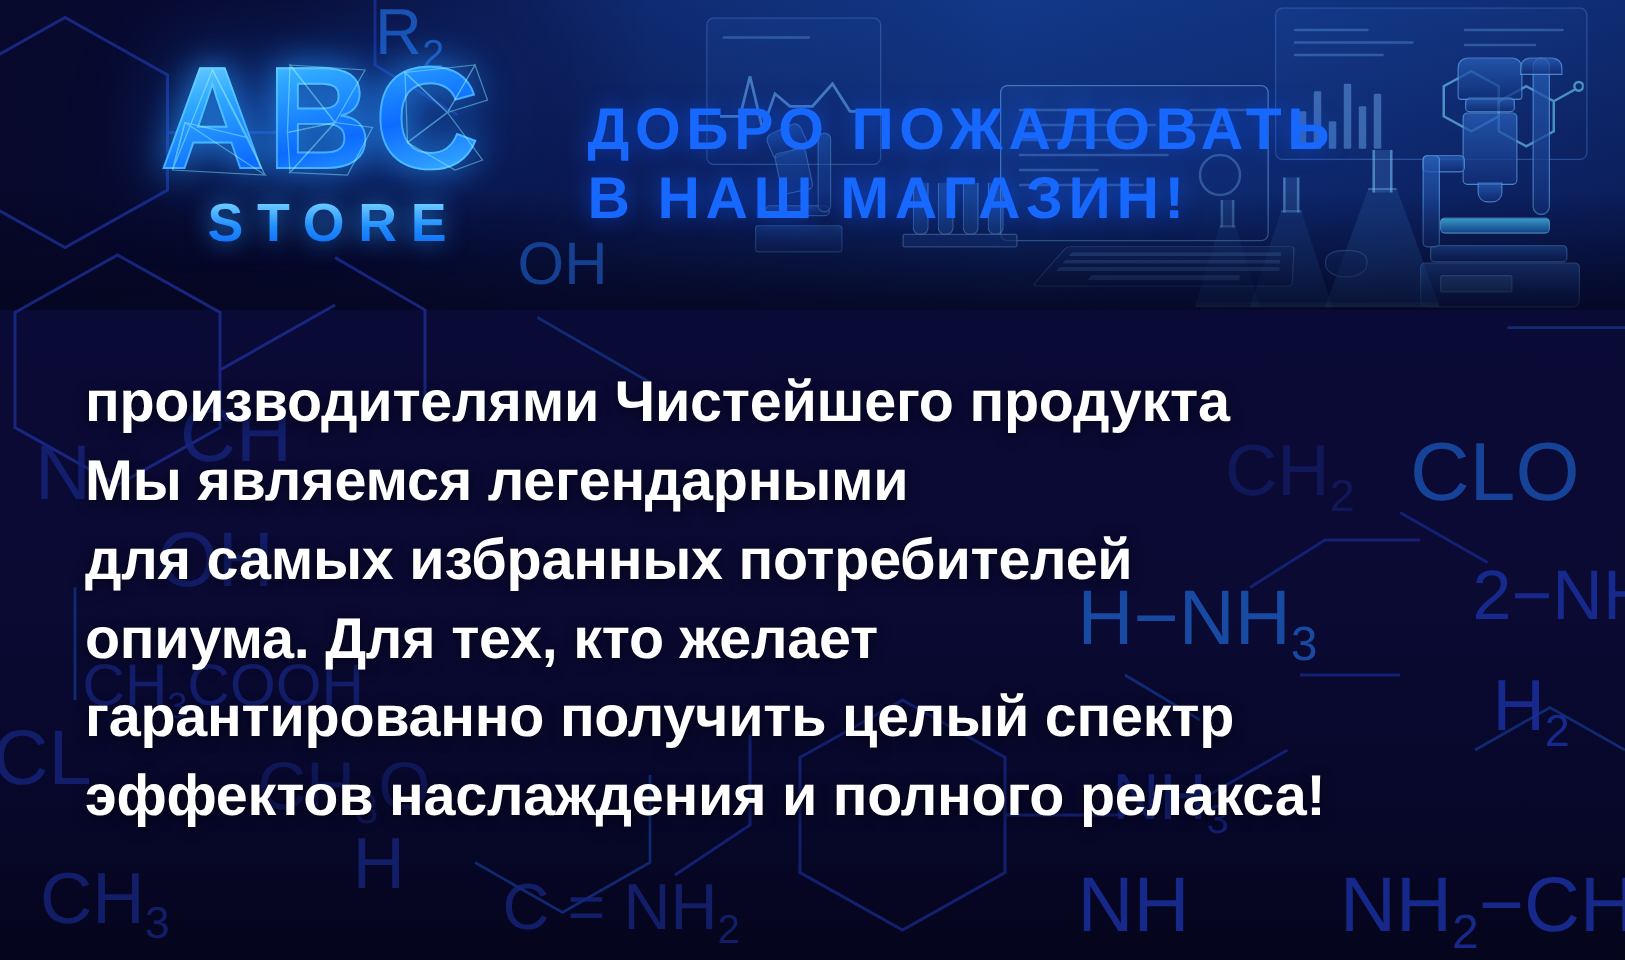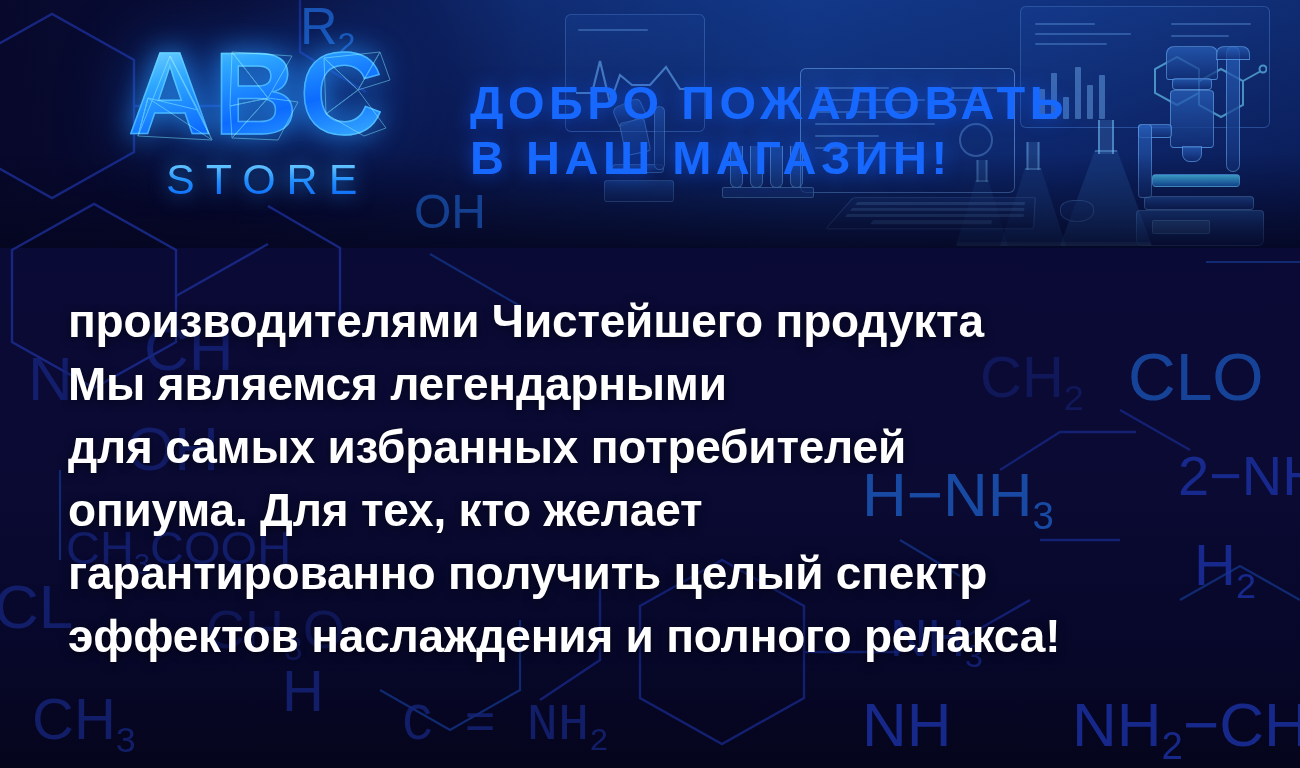--- a/index.html
+++ b/index.html
@@ -106,21 +106,21 @@
     font-size:116px; font-weight:bold; letter-spacing:2px; line-height:1;
     background:linear-gradient(165deg,#8fe3ff 0%,#2fa8ff 28%,#0c6bff 58%,#2c9bff 78%,#63d5ff 100%);
     -webkit-background-clip:text; background-clip:text; color:transparent;
     -webkit-text-stroke:1.5px rgba(110,220,255,.55);
     filter:drop-shadow(0 0 14px rgba(40,150,255,.85)) drop-shadow(0 0 34px rgba(20,110,255,.55));
     position:relative;
   }
   .facets{ position:absolute; left:0; top:0; width:300px; height:120px; mix-blend-mode:screen; opacity:.55; pointer-events:none;}
   .logo-store{
     margin-top:6px; margin-left:38px;
-    font-size:43px; font-weight:normal; letter-spacing:11px; line-height:1;
+    font-size:43px; font-weight:bold; letter-spacing:11px; line-height:1;
     background:linear-gradient(180deg,#7fdcff 0%,#1f8dff 55%,#0a63f5 100%);
     -webkit-background-clip:text; background-clip:text; color:transparent;
     filter:drop-shadow(0 0 10px rgba(40,150,255,.8));
   }
 
   
   .headline{
     position:absolute; left:470px; top:76px;
     color:#1668ff;
     font-size:47px; font-weight:bold; letter-spacing:4.5px; line-height:1.16;
@@ -293,21 +293,21 @@
     </div>
     <div class="chem" style="left:-6px;top:576px;font-size:62px;opacity:.8;">
       <span>CL</span>
     </div>
     <div class="chem" style="left:32px;top:690px;font-size:58px;opacity:.8;">
       <span>CH</span><sub>3</sub>
     </div>
     <div class="chem" style="left:282px;top:662px;font-size:58px;opacity:.8;">
       <span>H</span>
     </div>
-    <div class="chem" style="left:402px;top:700px;font-size:52px;opacity:.8;font-family:Liberation Mono, monospace;">
+    <div class="chem" style="left:402px;top:700px;font-size:52px;opacity:.8;">
       <span>C</span> = <span>NH</span><sub>2</sub>
     </div>
     <div class="chem c" style="left:1128px;top:344px;font-size:66px;opacity:.8;">
       <span>CLO</span>
     </div>
     <div class="chem c" style="left:862px;top:464px;font-size:62px;opacity:.9;">
       <span>H</span>−<span>NH</span><sub>3</sub>
     </div>
     <div class="chem b" style="left:1178px;top:448px;font-size:56px;opacity:.85;">
       <span>2</span>−<span>NH</span>

